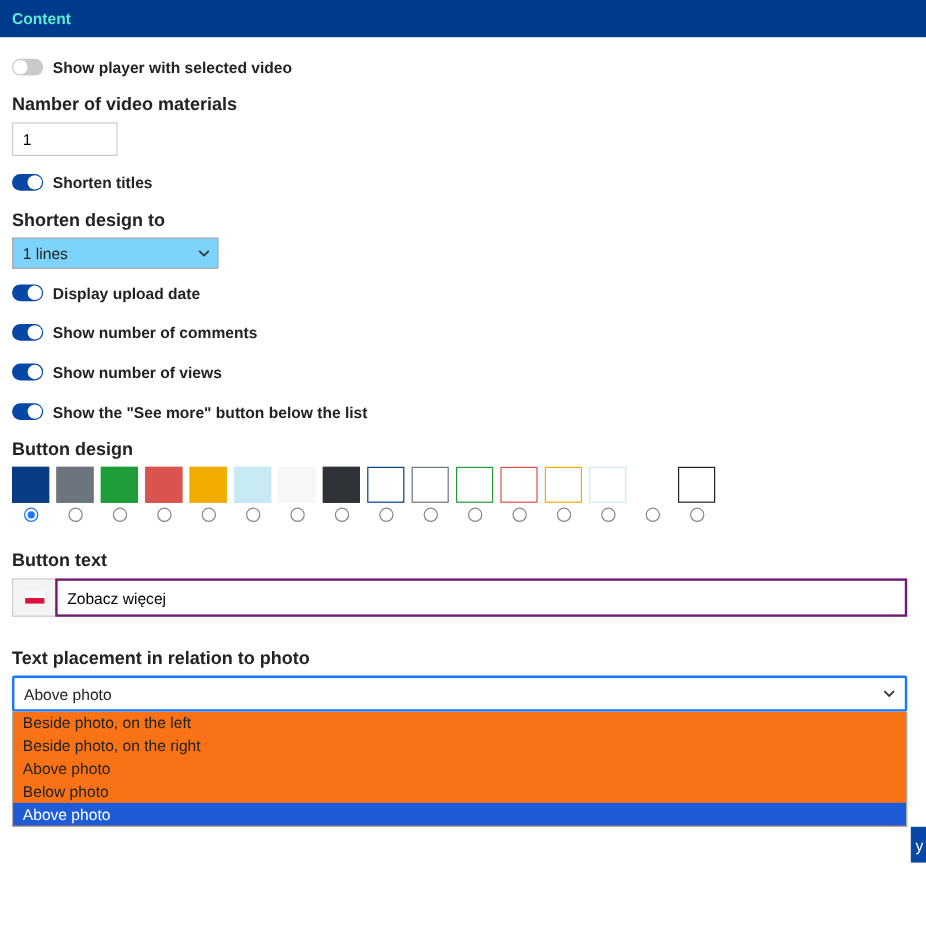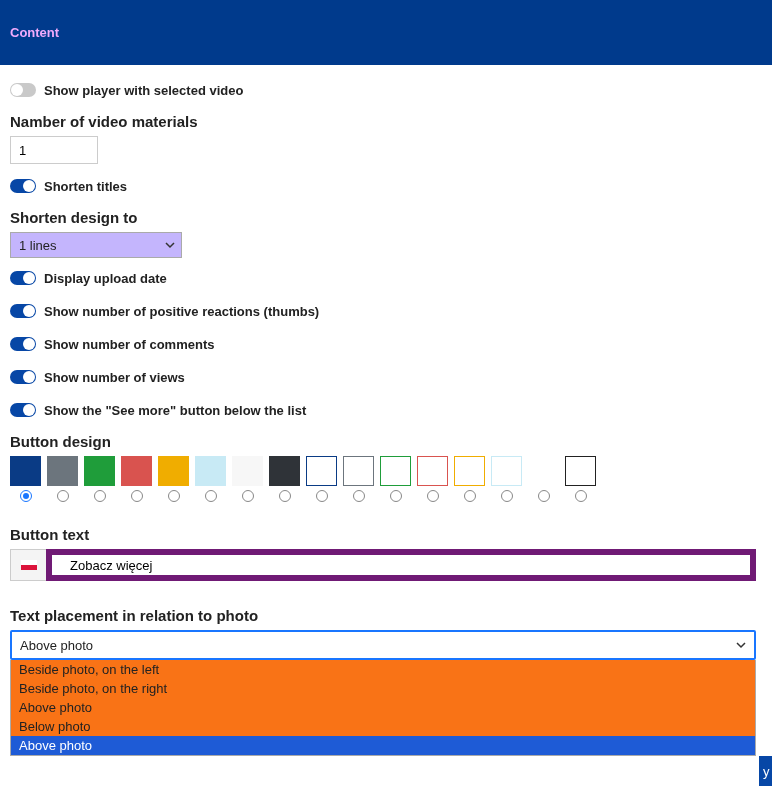--- a/index.html
+++ b/index.html
@@ -6,23 +6,23 @@
   body {
     margin: 0;
     font-family: Arial, Helvetica, sans-serif;
     font-size: 13px;
     color: #222;
     background: #fff;
     width: 772px;
   }
   .header {
     background: #003a8c;
-    color: #f0abfc;
+    color: #5eead4;
     font-weight: bold;
-    padding: 25px 10px;
+    padding: 8px 10px;
     font-size: 13px;
   }
   .content {
     padding: 9px 10px 0 10px;
   }
   .row {
     display: flex;
     align-items: flex-start;
     padding: 9px 0;
   }
@@ -78,21 +78,21 @@
     padding: 0 8px;
     font-size: 13px;
     margin-bottom: 6px;
   }
   .select-small {
     width: 172px;
     height: 26px;
     border: 1px solid #aaa;
     padding: 0 22px 0 8px;
     font-size: 13px;
-    background: #c4b5fd;
+    background: #7dd3fc;
     position: relative;
     display: flex;
     align-items: center;
     margin-bottom: 4px;
     cursor: pointer;
   }
   .select-small .chev {
     position: absolute;
     right: 6px;
     top: 50%;
@@ -165,22 +165,22 @@
       linear-gradient(to bottom, transparent 40%, #fff 40% 60%, transparent 60%),
       linear-gradient(to right, transparent 40%, #fff 40% 60%, transparent 60%),
       linear-gradient(to bottom, transparent 44%, #cf142b 44% 56%, transparent 56%),
       linear-gradient(to right, transparent 44%, #cf142b 44% 56%, transparent 56%),
       linear-gradient(26deg, transparent 46%, #fff 46% 54%, transparent 54%),
       linear-gradient(-26deg, transparent 46%, #fff 46% 54%, transparent 54%),
       #00247d;
   }
   .text-input {
     flex: 1;
-    border: 6px solid #701a75;
-    padding: 0 18px;
+    border: 2px solid #701a75;
+    padding: 0 8px;
     font-size: 13px;
   }
   .big-select {
     width: 746px;
     height: 30px;
     border: 2px solid #1976ff;
     border-radius: 2px;
     padding: 0 26px 0 8px;
     font-size: 13px;
     display: flex;
@@ -259,24 +259,20 @@
     <svg class="chev" viewBox="0 0 10 10">
         <path d="M1 3 L5 7 L9 3" fill="none" stroke="#333" stroke-width="1.5"></path>
       </svg>
   </div>
 
   <div class="row">
     <div class="toggle on"></div>
     <span class="label">Display upload date</span>
   </div>
 
-  <div class="row">
-    <div class="toggle on"></div>
-    <span class="label">Show number of positive reactions (thumbs)</span>
-  </div>
 
   <div class="row">
     <div class="toggle on"></div>
     <span class="label">Show number of comments</span>
   </div>
 
   <div class="row">
     <div class="toggle on"></div>
     <span class="label">Show number of views</span>
   </div>

